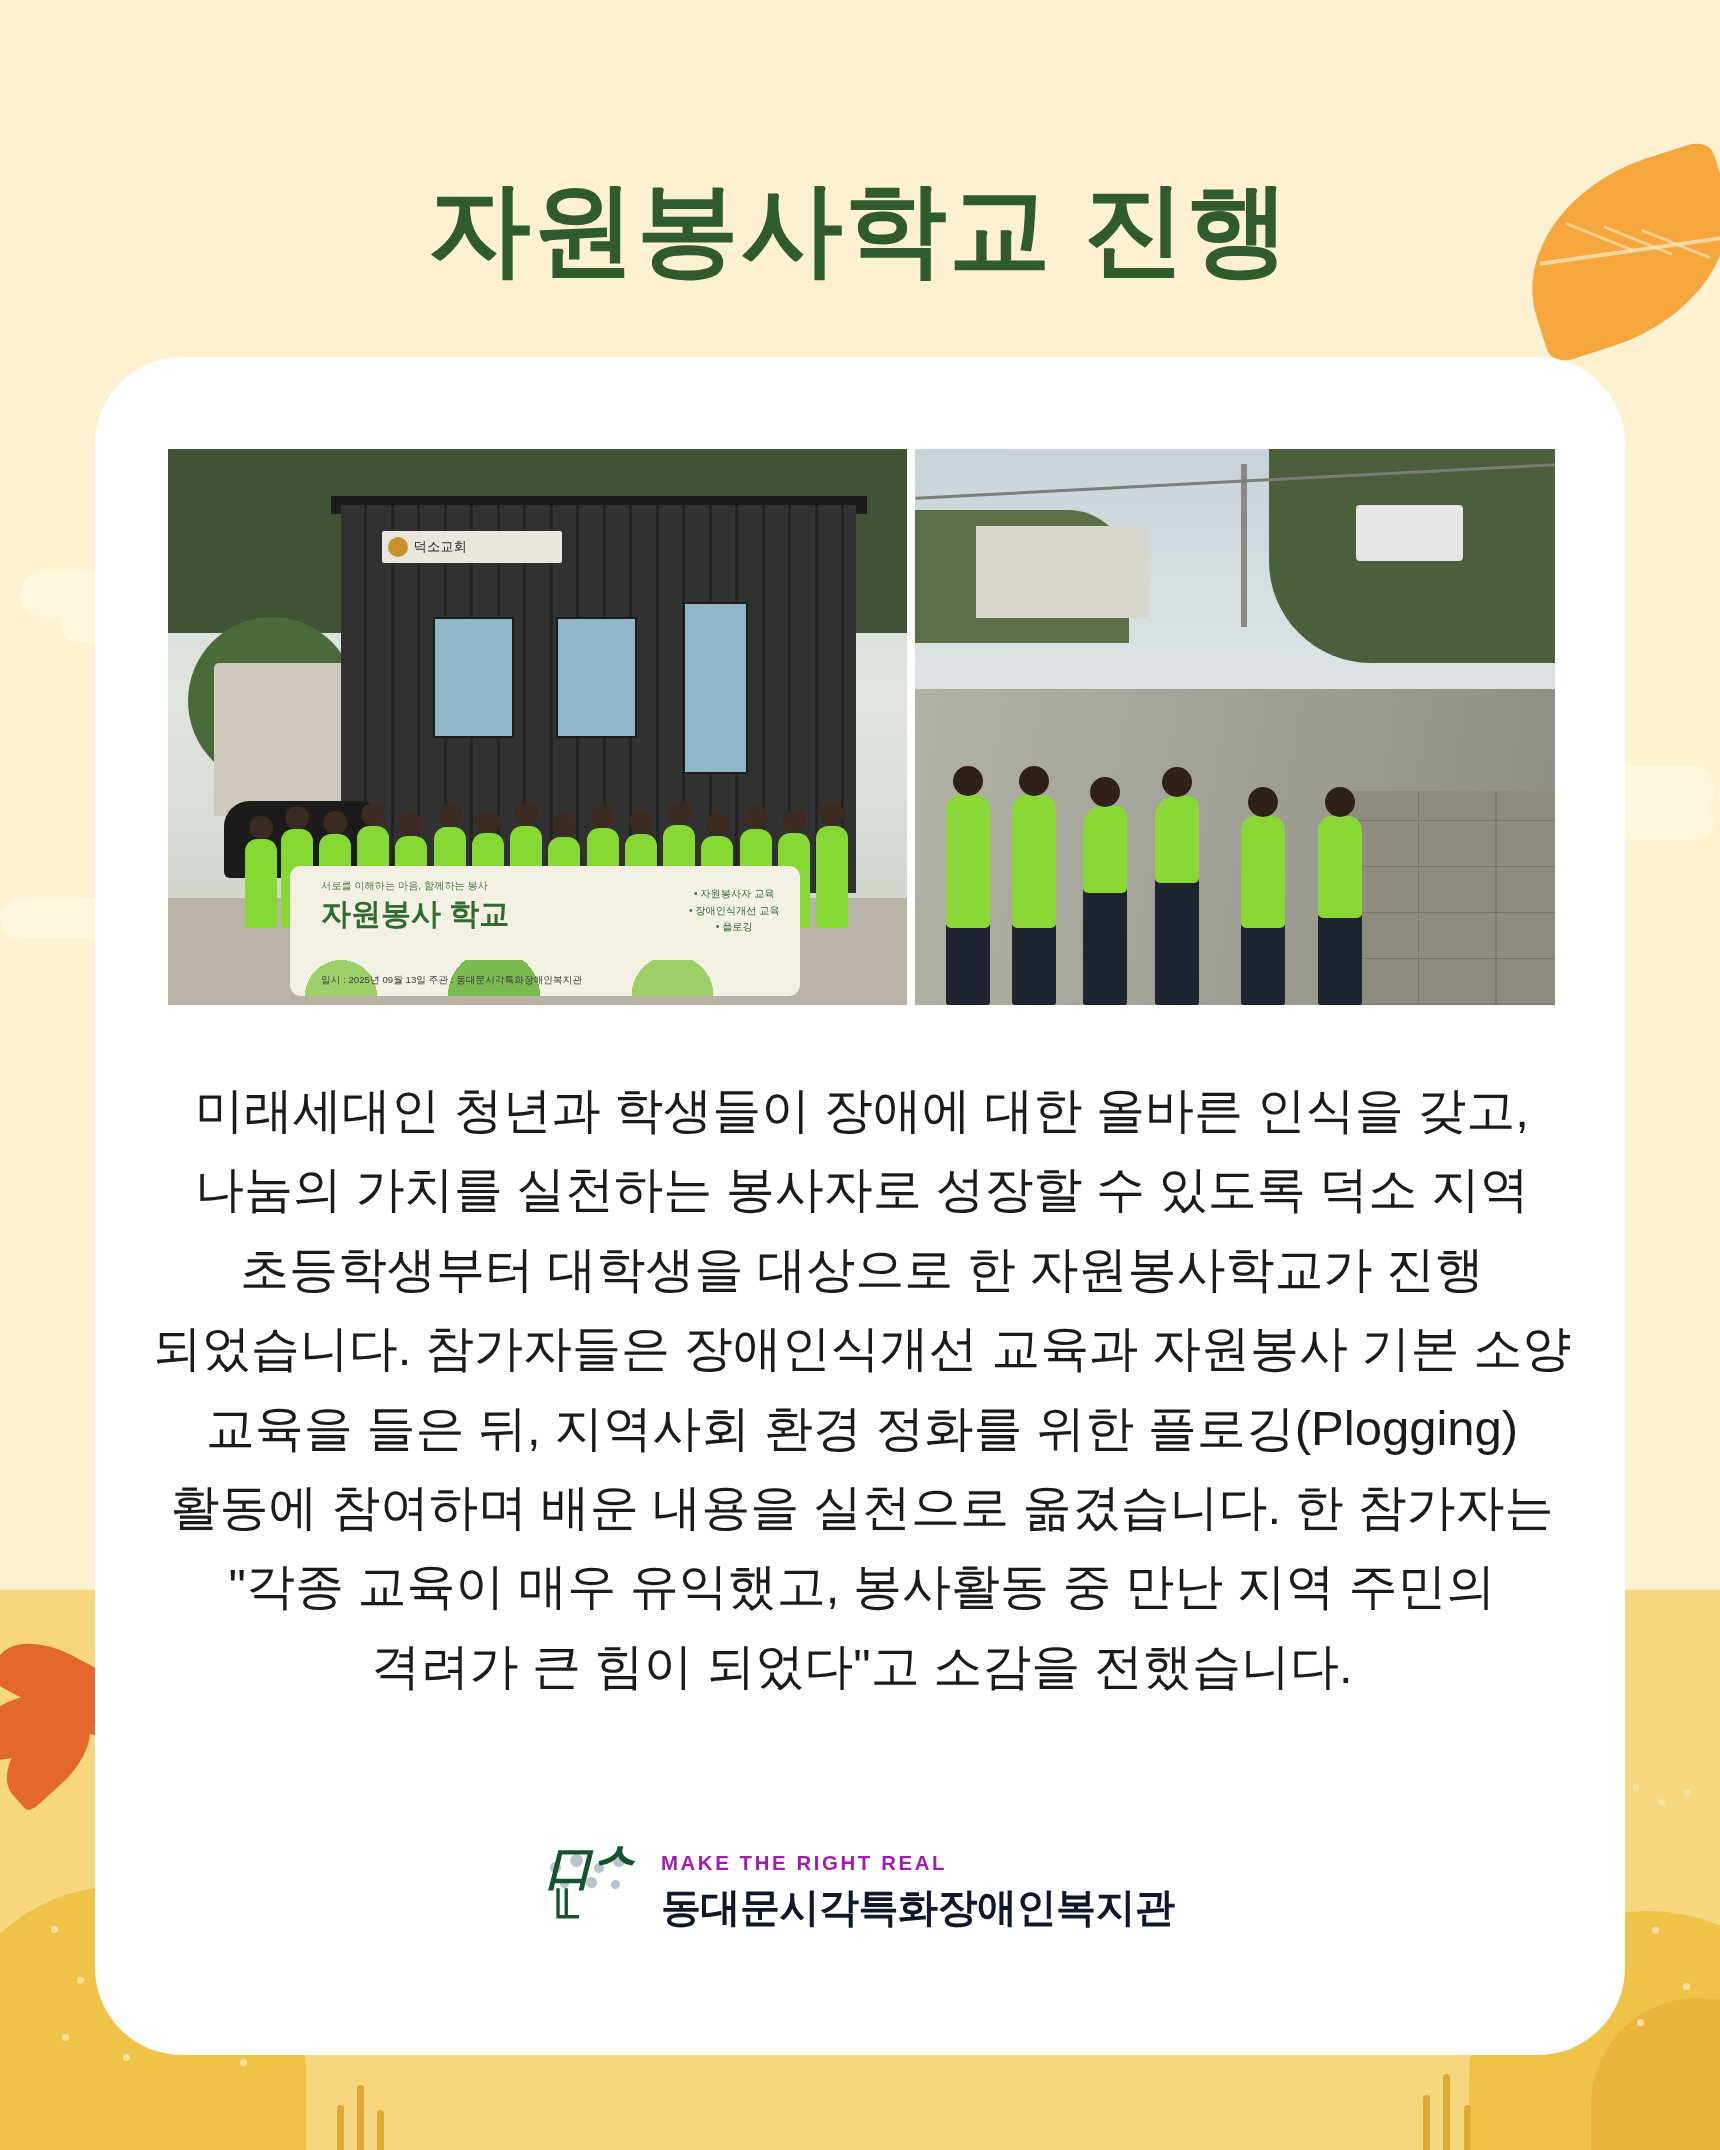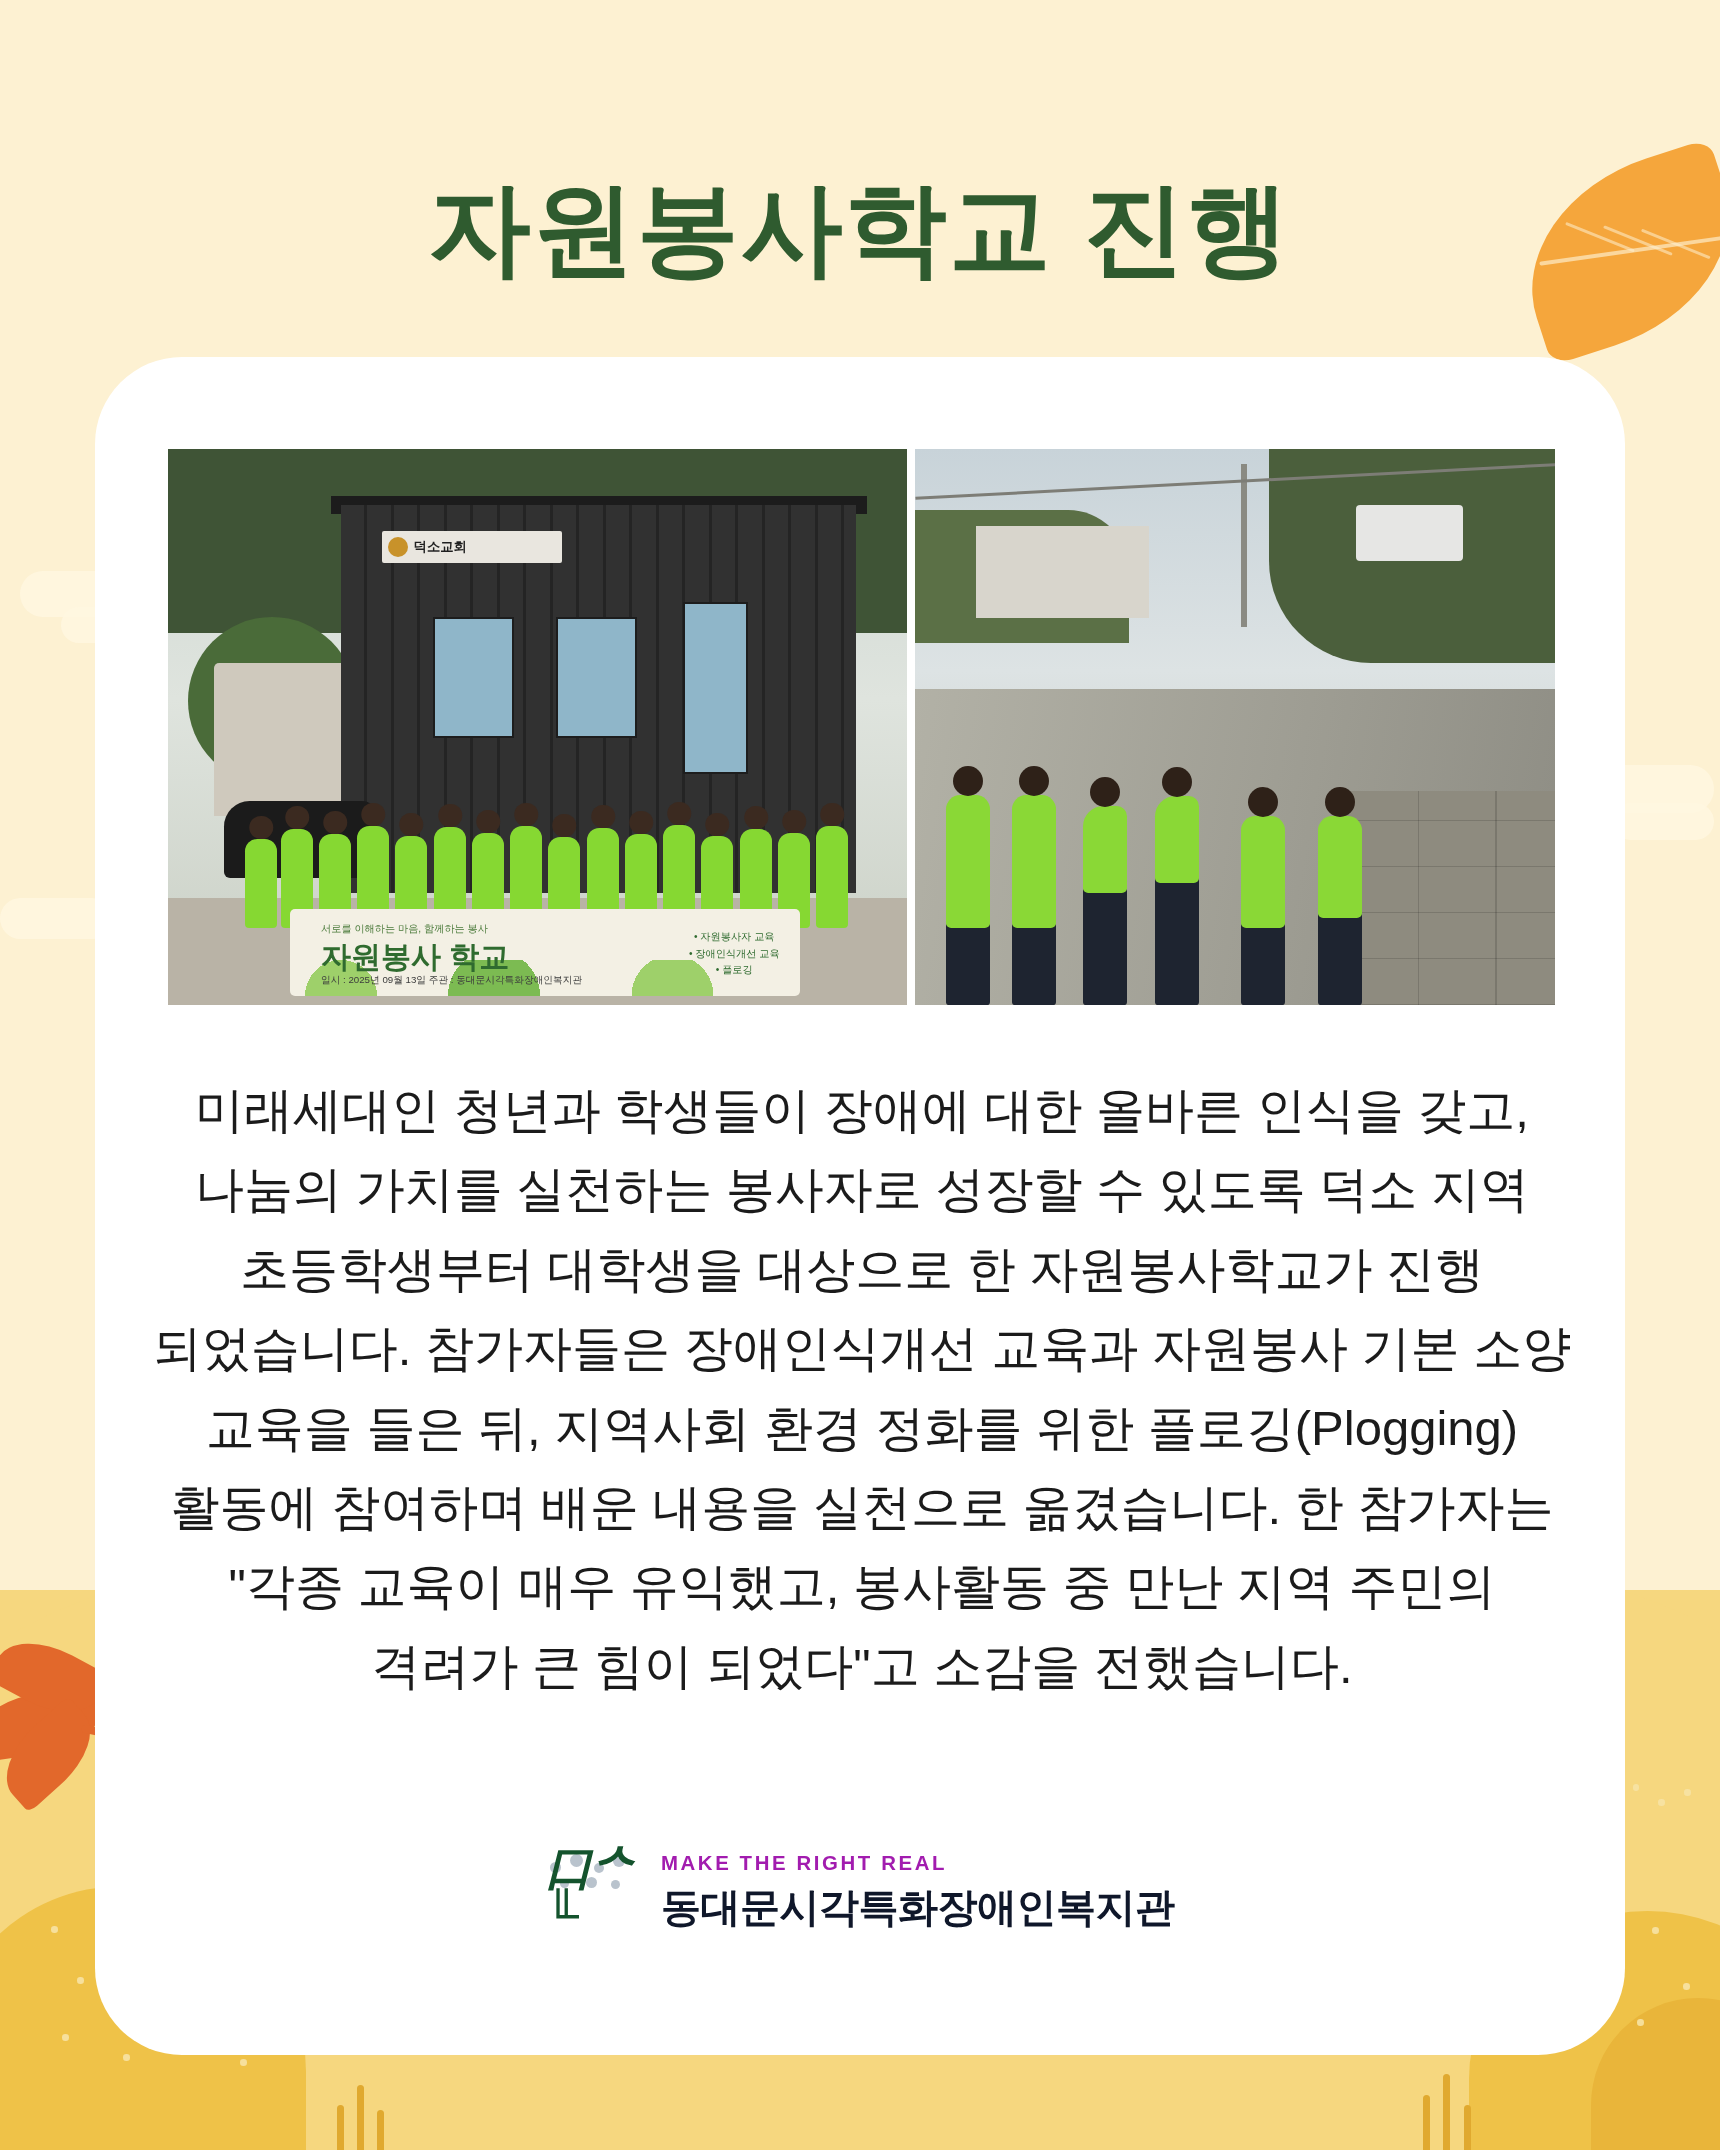--- a/index.html
+++ b/index.html
@@ -195,21 +195,21 @@
   .pl-building {
     position:absolute; left: 173px; top: 56px; width: 515px; height: 388px;
     background: #2b2b2b;
     background-image: repeating-linear-gradient(90deg, #313131 0 23.5px, #242424 23.5px 26.5px);
   }
   .pl-roof { position:absolute; left:163px; top:47px; width:536px; height:18.4px; background:#1c1c1c; }
   .pl-sign {
     position:absolute; left: 214px; top: 82px; width: 168px; height: 32px;
     background:#e9e6df; border-radius:2px;
     display:flex; align-items:center; gap:5.1px; padding:0 6.1px;
-    font-size: 13.3px; color:#1f1f1f; font-weight:700;
+    font-size: 13.3px; color:#1f1f1f; font-weight:400;
   }
   .pl-sign .badge { width:20.4px; height:20.4px; border-radius:50%; background:#c8922a; }
   .pl-win {
     position:absolute; background:#8fb6c9; border:2.6px solid #1d1d1d;
   }
   .pl-w1 { left:265px; top:168px; width:77px; height:117px; }
   .pl-w2 { left:388px; top:168px; width:77px; height:117px; }
   .pl-w3 { left:515px;top:153px; width:61px; height:168px; }
   .pl-side {
     position:absolute; left: 46px; top: 214px; width: 153px; height: 153px;
@@ -221,22 +221,22 @@
   .pl-people { position:absolute; left: 77px; bottom: 77px; width: 612px; height: 168px; }
   .pl-p {
     position:absolute; bottom:0; width:32px; height:97px;
     background:#86d832; border-radius: 12.2px 12.2px 4.1px 4.1px;
   }
   .pl-p:before {
     content:""; position:absolute; left:50%; top:-23.5px; transform:translateX(-50%);
     width:23.5px; height:23.5px; border-radius:50%; background:#3b2a20;
   }
   .pl-banner {
-    position:absolute; left: 122px; bottom: 9.2px; width: 510px; height: 87px;
-    background: #f3f0e4; border-radius: 5px; overflow:hidden;
+    position:absolute; left: 122px; bottom: 9.2px; width: 510px; height: 130px;
+    background: #f3f0e4; border-radius: 11px; overflow:hidden;
   }
   .pl-banner .bnr-title {
     position:absolute; left: 31px; top: 28.6px;
     font-size: 30px; font-weight: 800; color: #2f6b2f;
   }
   .pl-banner .bnr-sub {
     position:absolute; left: 31px; top: 13.3px;
     font-size: 10.2px; color: #4a7a3a;
   }
   .pl-banner .bnr-foot {

